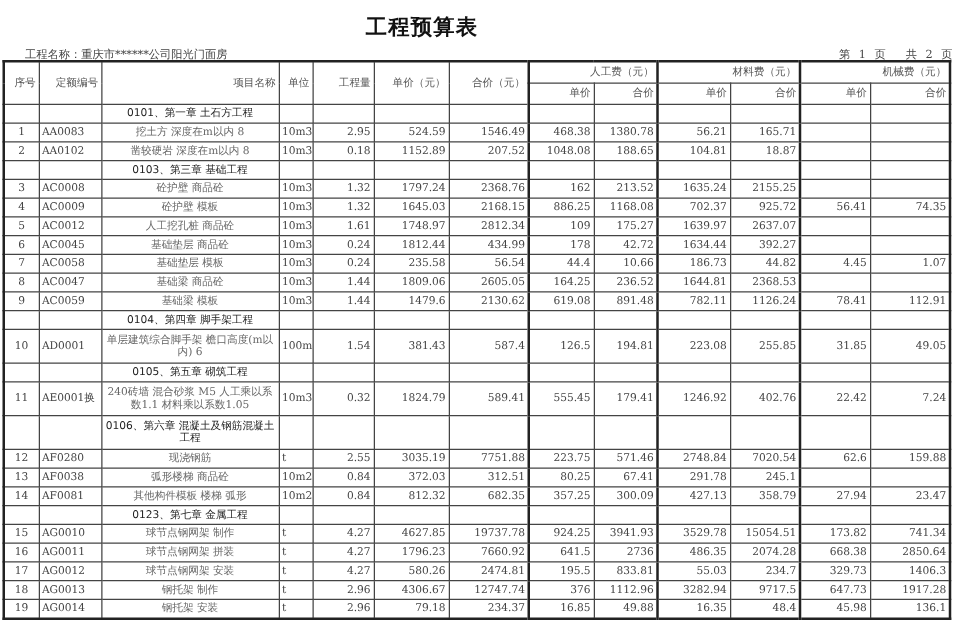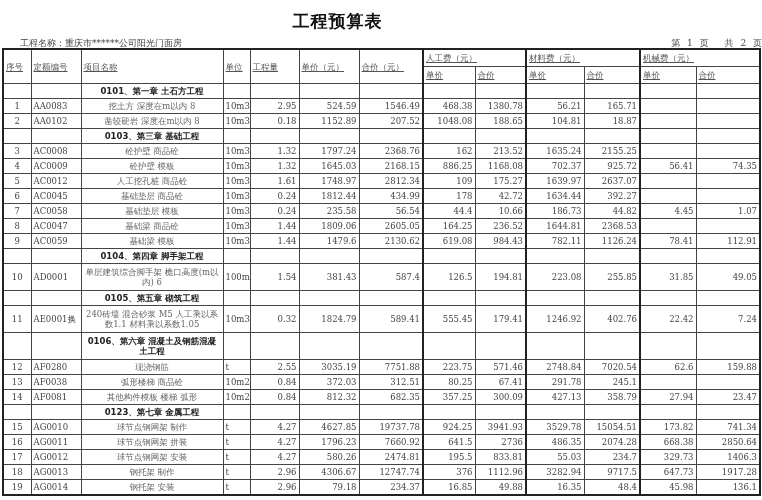--- a/index.html
+++ b/index.html
@@ -2,26 +2,26 @@
 <html><head>
 <meta charset="utf-8">
 <style>
   html, body { margin:0; padding:0; background:#fff; }
   body { width:762px; height:500px; overflow:hidden; position:relative; font-family:"DejaVu Serif","Liberation Serif",serif; color:#333; }
   .title { position:absolute; left:0; width:617px; top:10px; text-align:center; font-family:"DejaVu Sans","Liberation Sans",sans-serif; font-size:17px; font-weight:bold; color:#111; letter-spacing:1px;margin-left:29px; }
   .proj { position:absolute; left:20px; top:37px; font-size:9px; color:#444; }
   .page { position:absolute; right:0; top:37px; font-size:9px; color:#444; word-spacing:4px; }
   table { position:absolute; left:2px; top:48px; border-collapse:collapse; table-layout:fixed; width:757px; font-size:8.5px; }
   td, th { border:1px solid #444; padding:0 2px; height:14px; line-height:10px; overflow:hidden; white-space:nowrap; font-weight:normal; color:#444; }
-  th { color:#555; text-align:left; height:16px;text-decoration:underline; }
+  th { color:#555; text-align:right; height:16px; }
   .outer { border:2px solid #222; }
   td.num { text-align:right; }
   td.c { text-align:center; }
   td.name { white-space:normal; color:#666;text-align:center; }
-  tr.sec td.secname { text-align:center; font-weight:bold; font-family:"DejaVu Sans","Liberation Sans",sans-serif; color:#222; white-space:normal; font-size:8.5px; }
+  tr.sec td.secname { text-align:center; font-weight:normal; font-family:"DejaVu Sans","Liberation Sans",sans-serif; color:#222; white-space:normal; font-size:8.5px; }
   tr.tall td { height:26px; }
   tr.sec2 td { height:26px;margin-left:20px; }
   .thick-r { border-right:2px solid #222; }
 </style>
 </head>
 <body>
 
 <div class="title">工程预算表</div>
 <div class="proj">工程名称：重庆市******公司阳光门面房</div>
 <div class="page">第 1 页　 共 2 页</div>
@@ -217,21 +217,21 @@
       </tr>
       <tr>
         <td class="c">9</td>
         <td class="">AC0059</td>
         <td class="name">基础梁 模板</td>
         <td class="">10m3</td>
         <td class="num">1.44</td>
         <td class="num">1479.6</td>
         <td class="num thick-r">2130.62</td>
         <td class="num">619.08</td>
-        <td class="num thick-r">984.43</td>
+        <td class="num thick-r">891.48</td>
         <td class="num">782.11</td>
         <td class="num thick-r">1126.24</td>
         <td class="num">78.41</td>
         <td class="num">112.91</td>
       </tr>
       <tr class="sec">
         <td class=""></td>
         <td class=""></td>
         <td class="secname">0104、第四章 脚手架工程</td>
         <td class=""></td>

